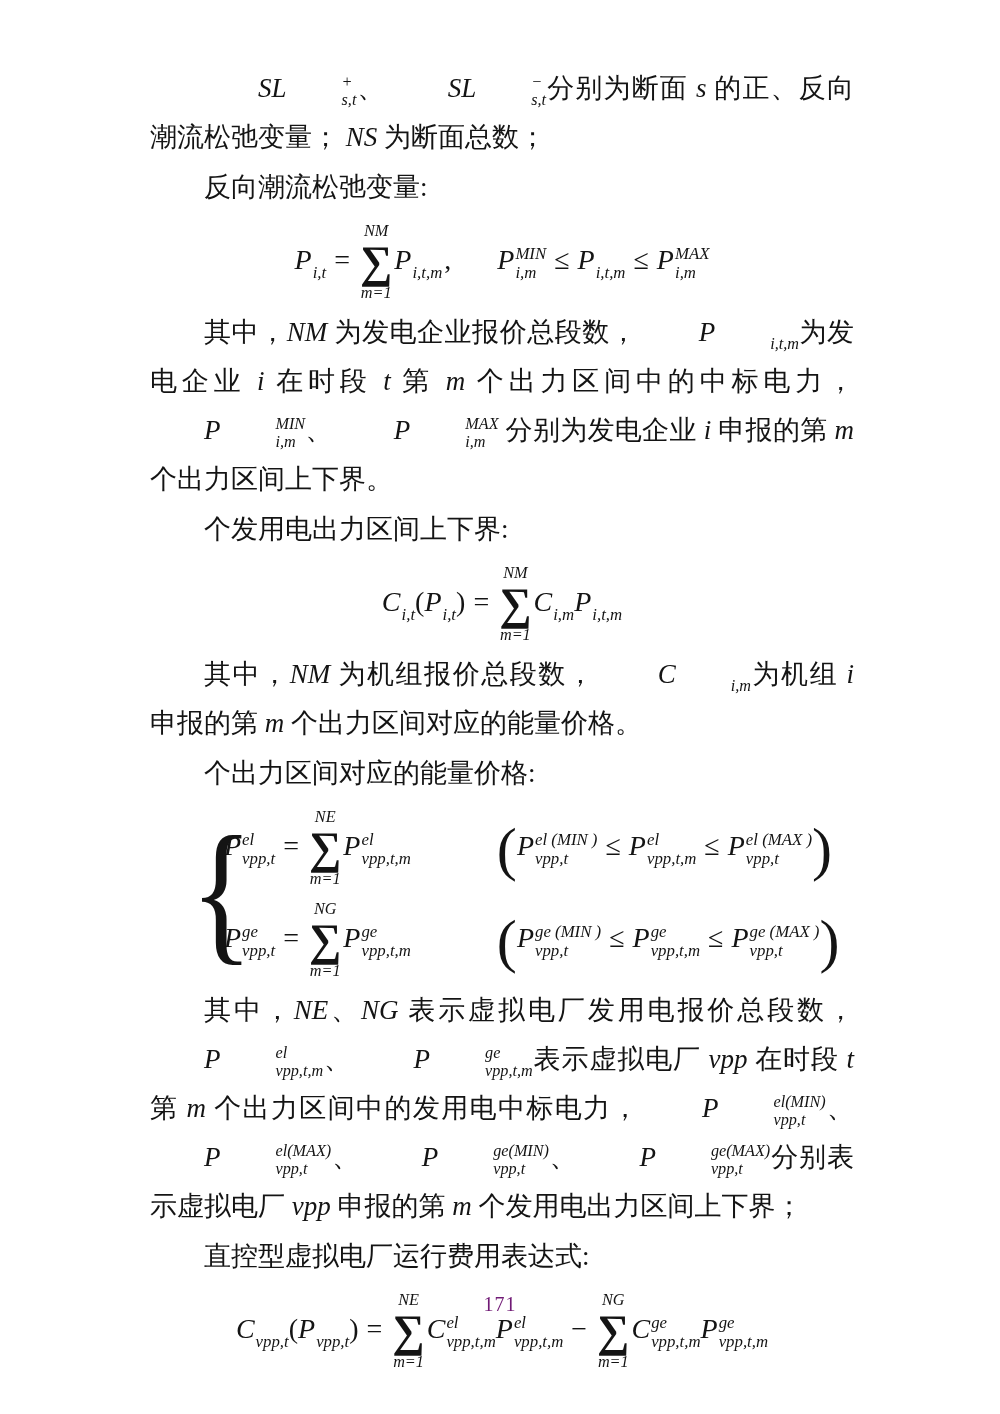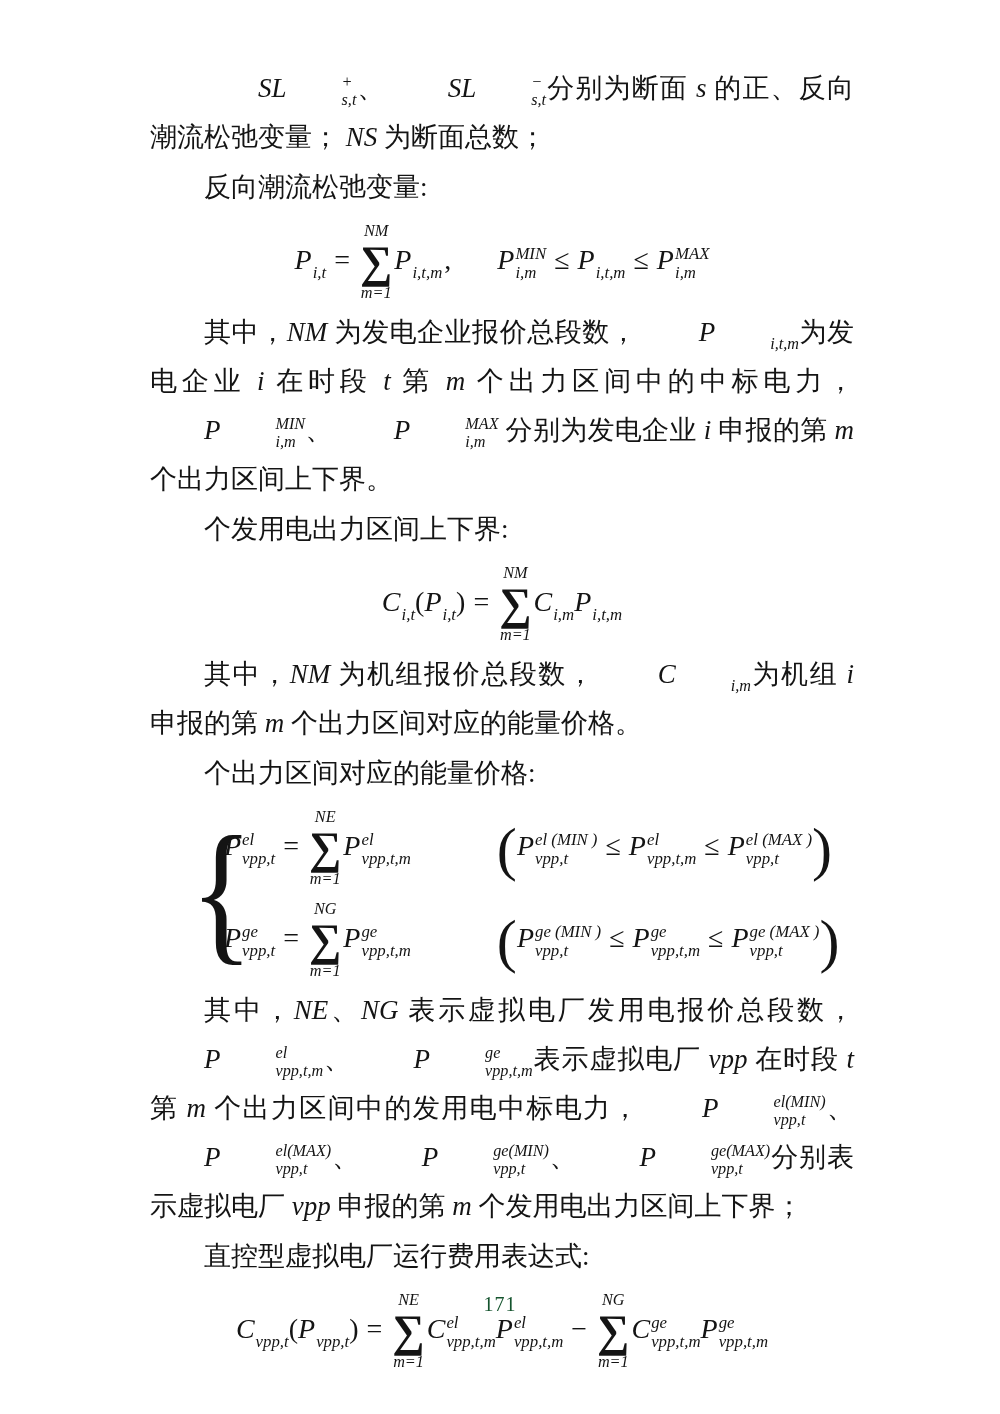--- a/index.html
+++ b/index.html
@@ -37,21 +37,21 @@
   .msp{display:inline-block;height:1px;}
   .sys{display:flex;align-items:center;padding-left:40px;height:188px;}
   .brace{
     display:inline-block;width:34px;font-size:132px;line-height:0;
     transform:scaleY(1.18);transform-origin:center;font-style:normal;
   }
   .sysrows{display:flex;flex-direction:column;}
   .sysrow{height:92px;line-height:92px;font-size:28px;white-space:nowrap;}
   .pageno{
     position:absolute;left:0;right:0;bottom:98px;text-align:center;
-    font-size:20px;letter-spacing:1px;color:#14532d;
+    font-size:20px;letter-spacing:1px;color:#701a75;
   }
 </style>
 </head>
 <body>
 
 <div class="page">
 
   <p class="para"><span class="mv"><span class="mb">SL</span><span class="scr"><span class="ms msup">+</span><span class="ms msub">s,t</span></span></span><span class="mtext">、 </span><span class="mv"><span class="mb">SL</span><span class="scr"><span class="ms msup">−</span><span class="ms msub">s,t</span></span></span><span class="mtext">分别为断面 </span><span class="it">s</span><span class="mtext"> 的正、反向潮流松弛变量； </span><span class="it">NS</span><span class="mtext"> 为断面总数；</span></p>
 
   <p class="head">反向潮流松弛变量:</p>

